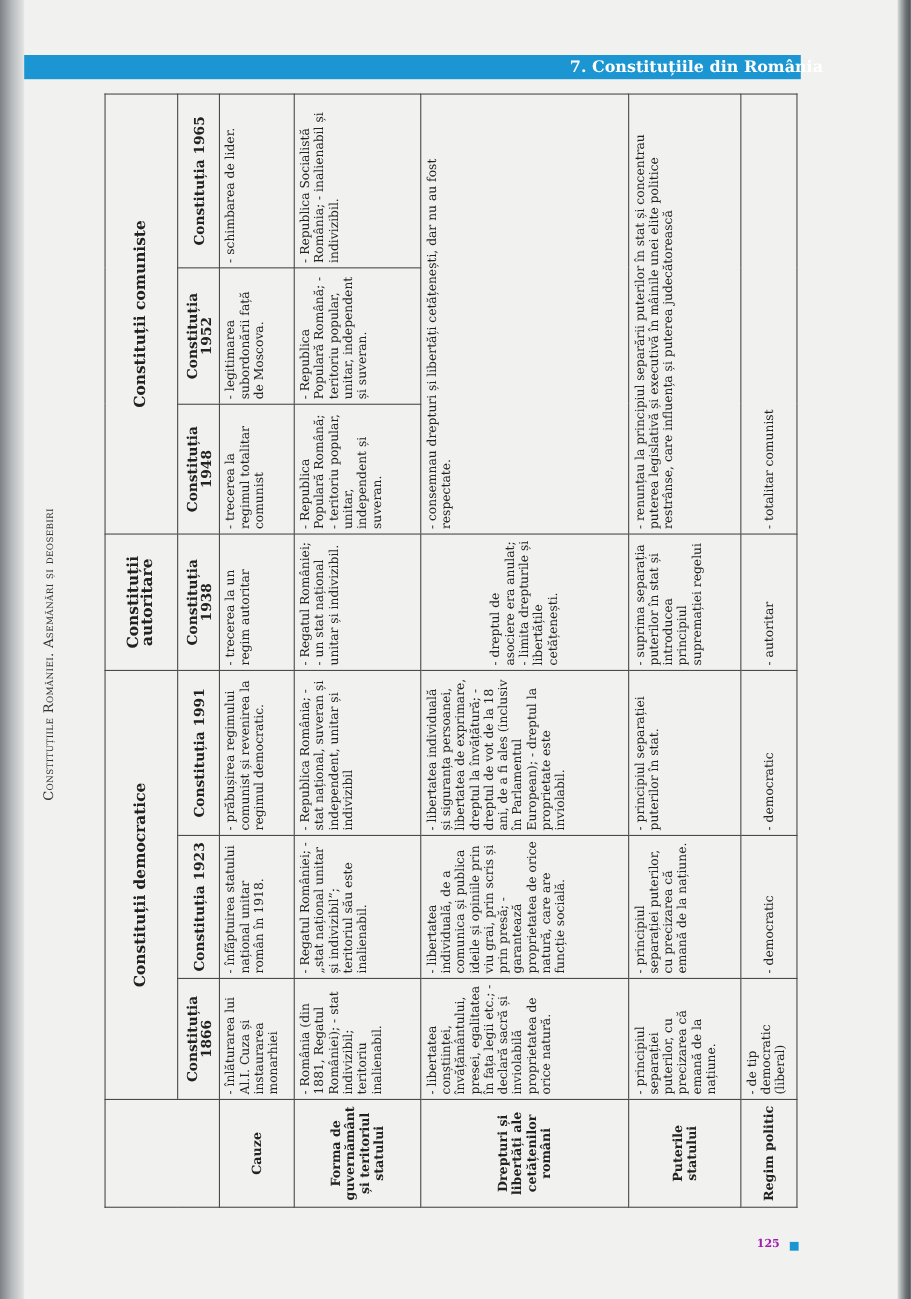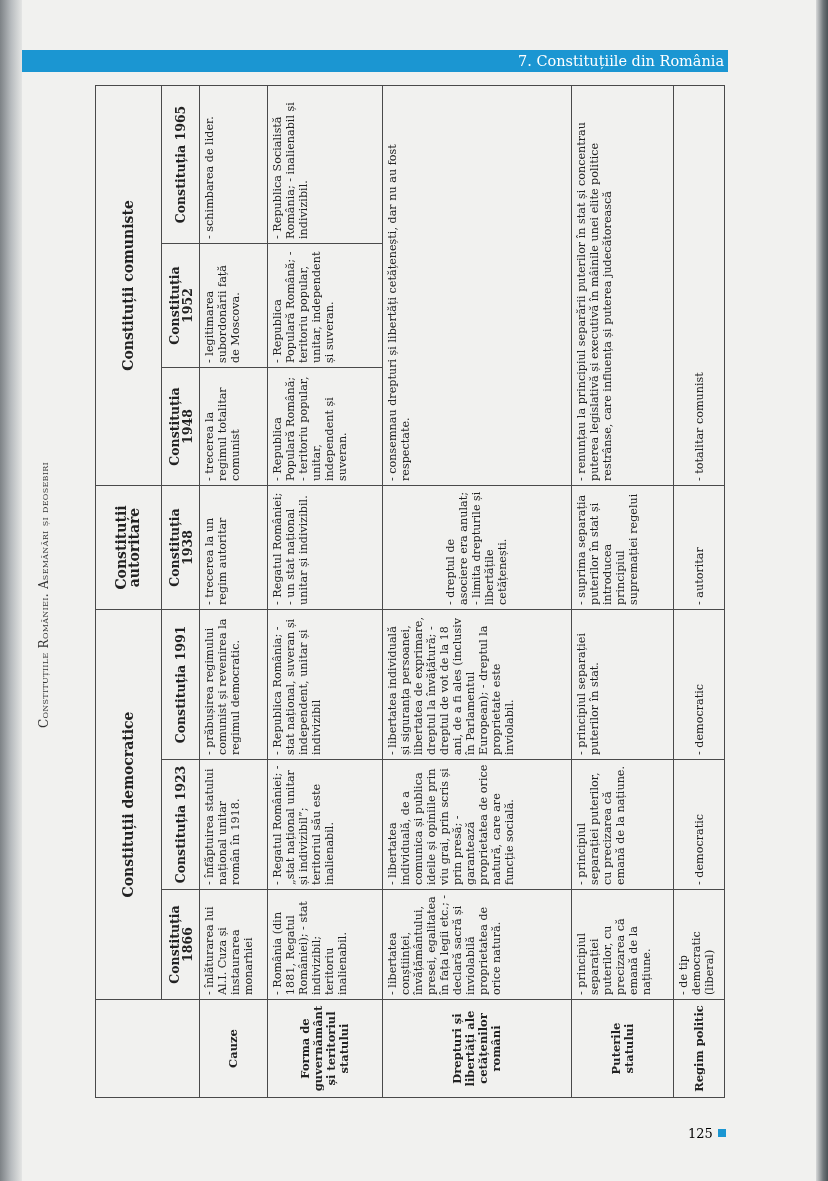--- a/index.html
+++ b/index.html
@@ -15,32 +15,32 @@
   .right-edge {
     position:absolute; right:0; top:0; width:12px; height:1181px;
     background:linear-gradient(90deg,#d8d9d9 0%,#6f767a 60%,#4a5256 100%);
   }
   .header-band {
     position:absolute; left:22px; top:50px; width:706px; height:22px;
     background:#1b96d2;
   }
   .header-title {
     position:absolute; left:518px; top:51px; width:210px; height:16px;
-    color:#fff; font-weight:normal; font-size:14.5px; line-height:20px;
+    color:#fff; font-weight:bold; font-size:14.5px; line-height:20px;
     text-align:center; padding-right:4px; box-sizing:border-box; white-space:nowrap;
   }
   .side-title {
     position:absolute; left:45px; top:595px; width:420px; height:16px;
     transform:translate(-50%,-50%) rotate(-90deg); transform-origin:center;
     margin-left:0;
     font-size:12px; letter-spacing:0.3px; font-variant:small-caps; text-align:center;
     white-space:nowrap; color:#333;
   }
   .page-num {
-    position:absolute; left:688px; top:1126px; font-size:13px; color:#000000;
+    position:absolute; left:688px; top:1126px; font-size:10px; color:#a21caf;font-weight:bold;
   }
   .page-square {
     position:absolute; left:718px; top:1129px; width:8px; height:8px; background:#1b96d2;
   }
   
   .table-wrap {
     position:absolute; left:95px; top:86px; width:630px; height:1012px;
   }
   table.const {
     position:absolute; left:0; top:1012px;

